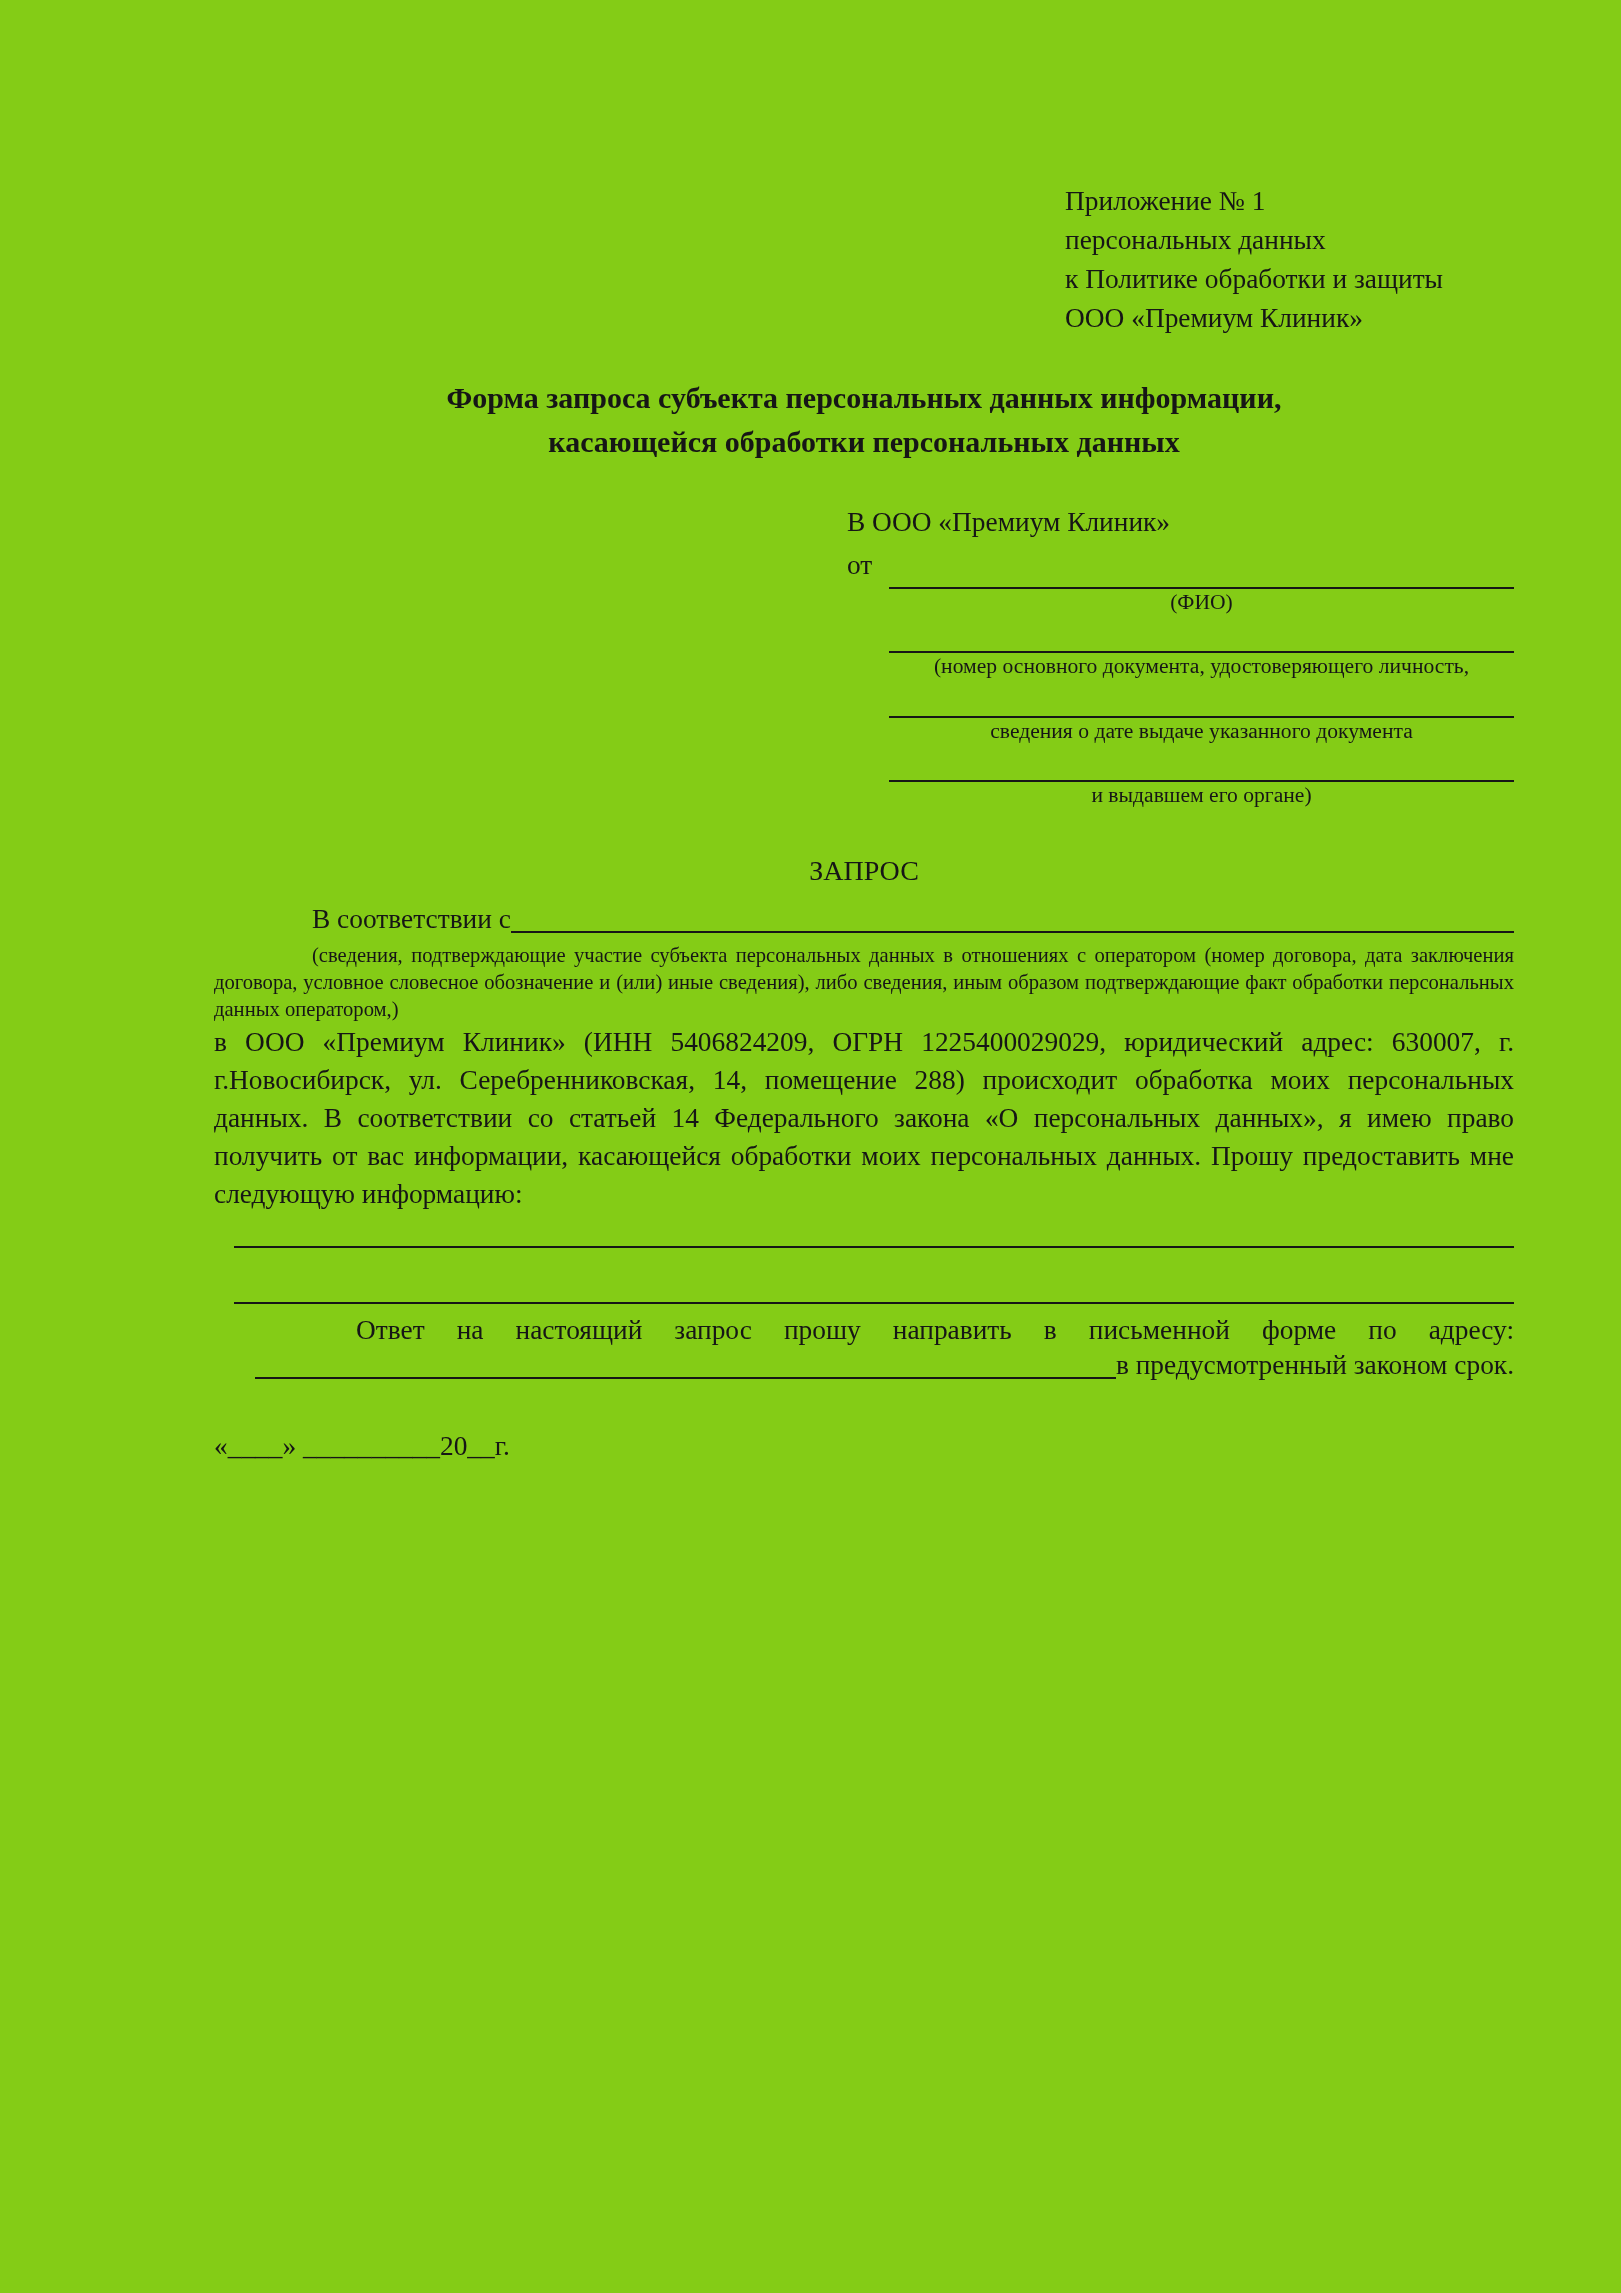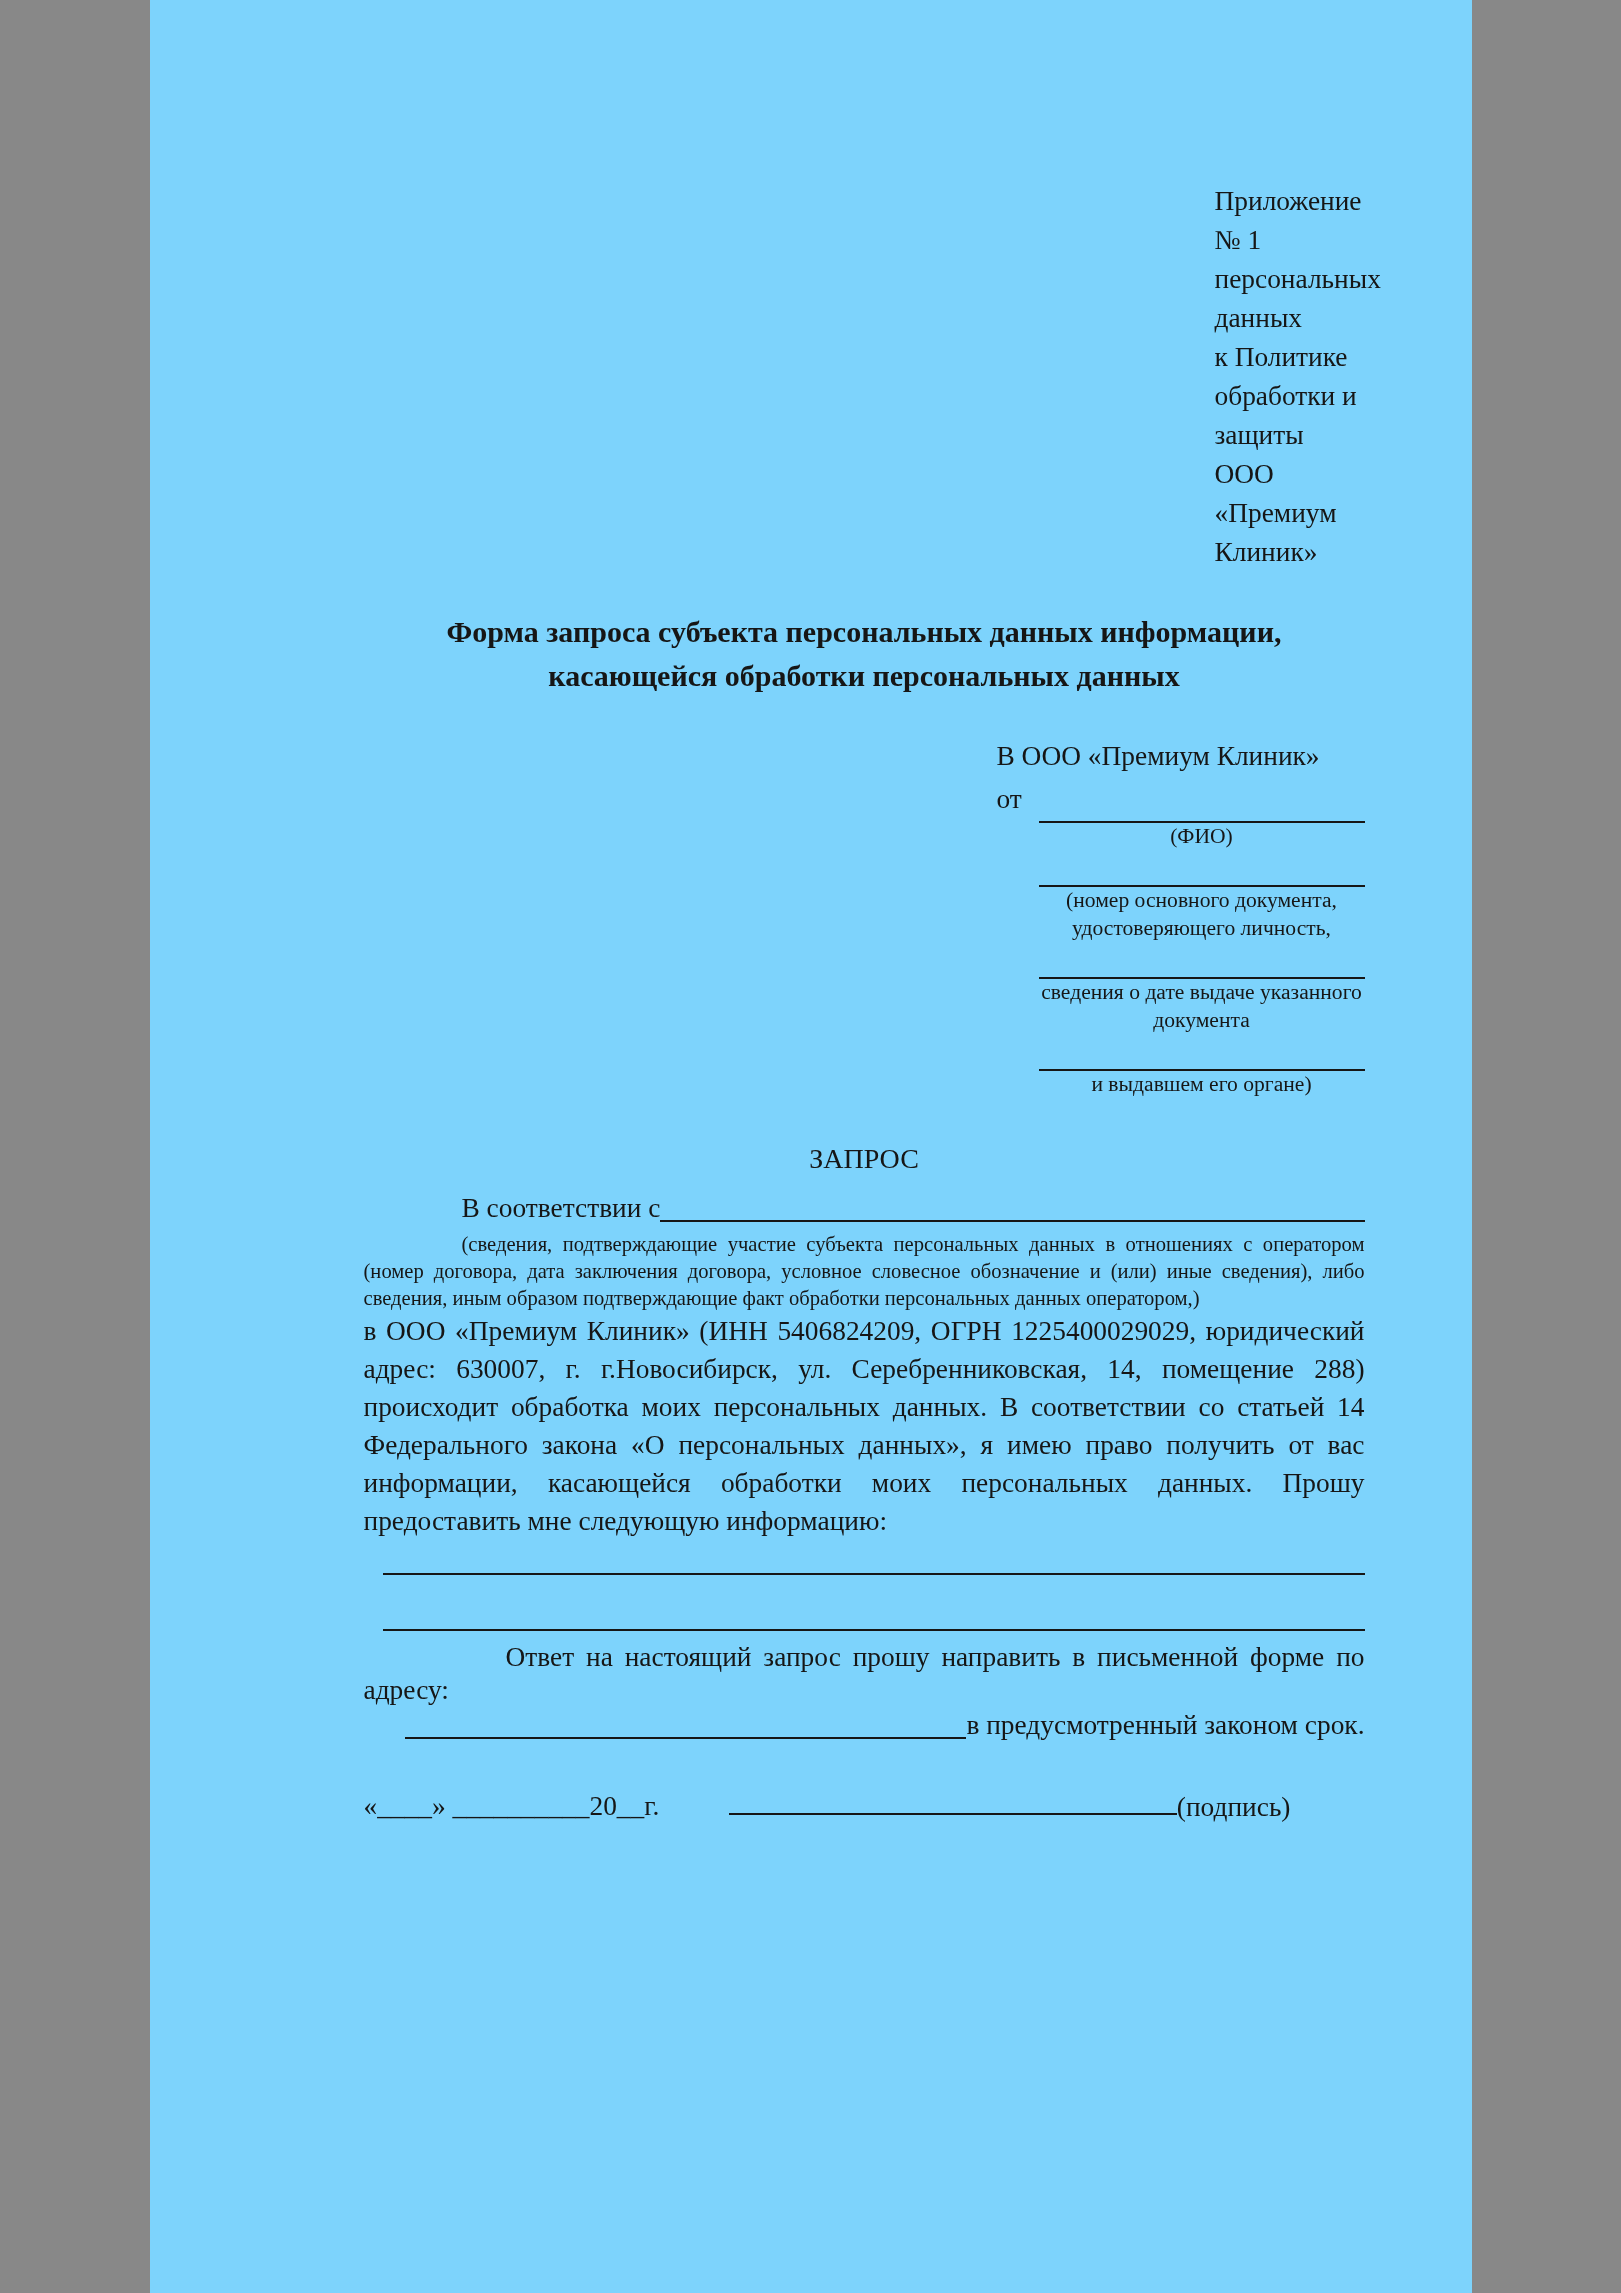--- a/index.html
+++ b/index.html
@@ -1,20 +1,20 @@
 <!DOCTYPE html>
 <html lang="ru"><head>
 <meta charset="utf-8">
 <style>
   html,body{margin:0;padding:0;background:#888;}
   .page{
     position:relative;
-    width:1322px;height:2294px;
+    width:1621px;height:2294px;
     margin:0 auto;
-    background:#7dd3fc;
+    background:#84cc16;
     color:#161616;
     font-family:"Liberation Serif","DejaVu Serif",serif;
     font-size:27.4px;
     box-sizing:border-box;
     padding:182px 107px 0 214px; 
     overflow:hidden;
   }
   .annex{margin-left:851px;line-height:39px;}
   .doc-title{margin-top:38px;text-align:center;font-weight:bold;font-size:30px;line-height:44px;}
   .addressee{margin-top:37px;margin-left:633px;}
@@ -98,19 +98,16 @@
 
   <div class="reply-intro">Ответ на настоящий запрос прошу направить в письменной форме по адресу:</div>
 
   <div class="reply-row">
     <span class="fill"></span>
     <span class="tail">в предусмотренный законом срок.</span>
   </div>
 
   <div class="signoff">
     <span>«____» __________20__г.</span>
-    <span class="sig-group">
-      <span class="sig-line"></span><span>(подпись)</span>
-    </span>
   </div>
 
 </div>
 
 
 </body></html>

